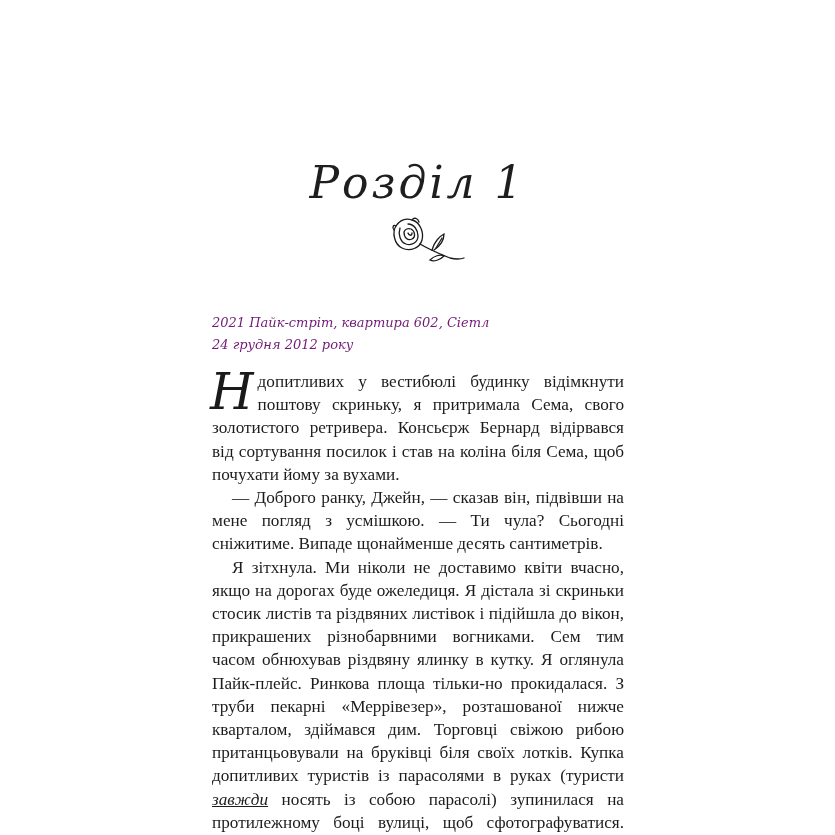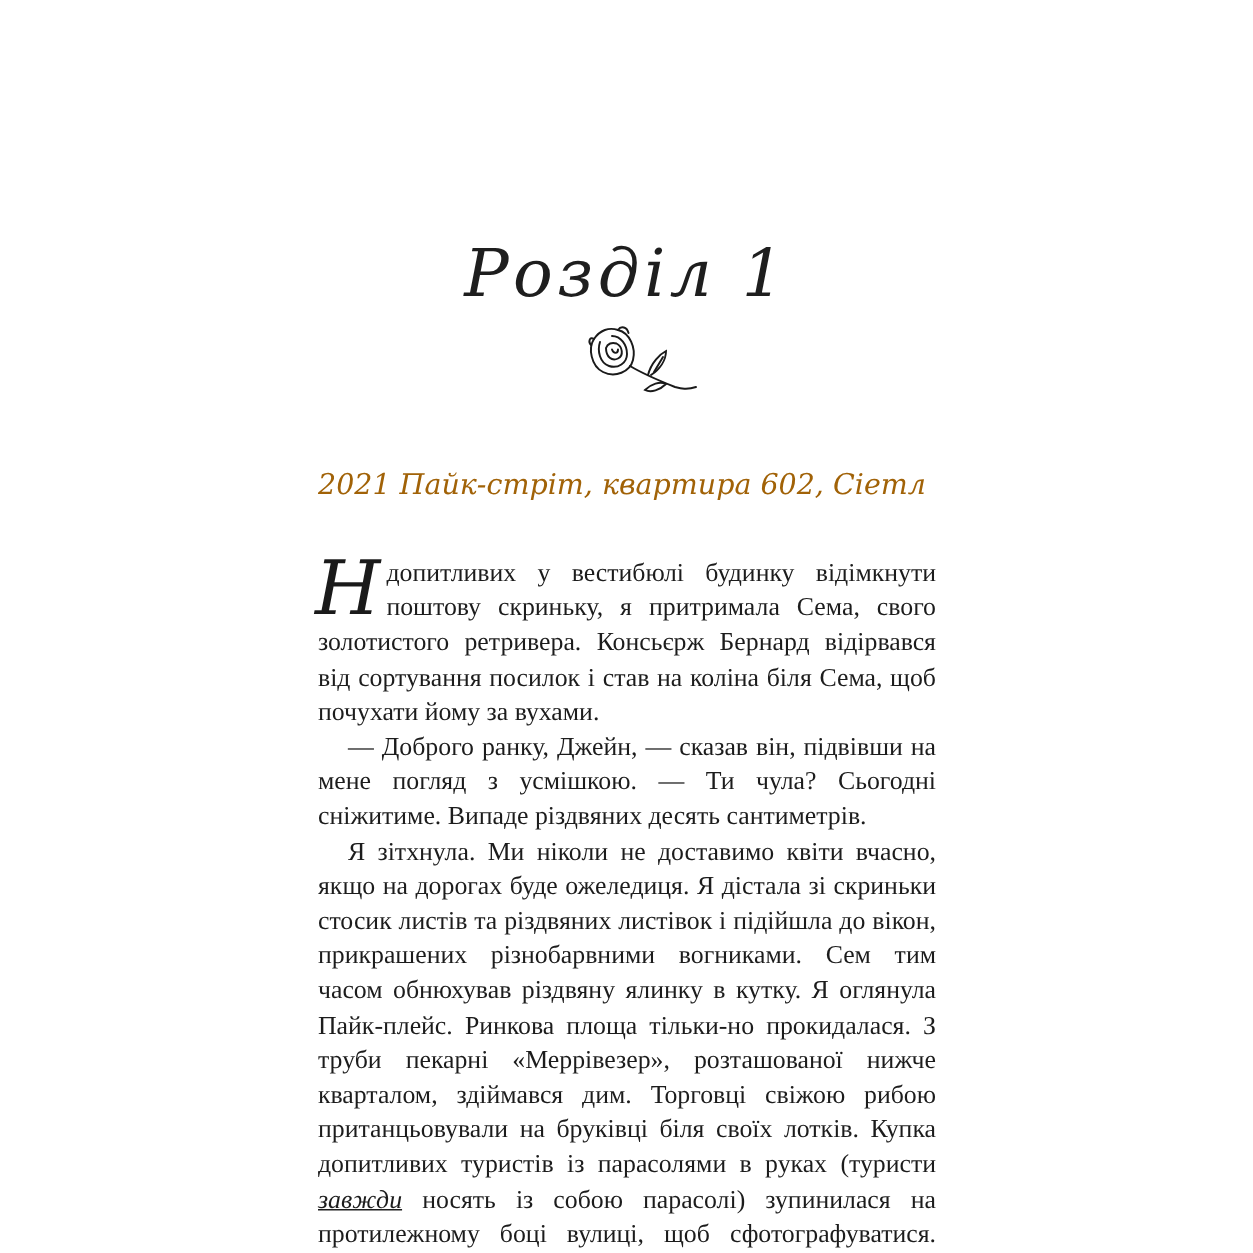--- a/index.html
+++ b/index.html
@@ -6,22 +6,22 @@
     body { width: 835px; height: 835px; position: relative; overflow: hidden; color: #1a1a1a; }
     .page { position: absolute; left: 0; top: 0; width: 835px; height: 597px; background: #ffffff; }
     .chapter-title {
       position: absolute; left: 0; top: 128px; width: 835px; text-align: center;
       font-family: "DejaVu Serif", serif; font-style: italic; font-size: 44px;
       letter-spacing: 3px; color: #1e1e1e; font-weight: normal;
     }
     .rose { position: absolute; left: 388px; top: 214px; width: 88px; height: 50px; }
     .location {
       position: absolute; left: 212px; top: 312px; width: 420px;
-      font-family: "DejaVu Serif", serif; font-style: italic; font-size: 19px;
-      line-height: 22px; color: #a16207;
+      font-family: "DejaVu Serif", serif; font-style: italic; font-size: 13px;
+      line-height: 22px; color: #701a75;
     }
     .body-text {
       position: absolute; left: 212px; top: 370px; width: 412px;
       font-family: "Liberation Serif", serif; font-size: 17.2px; line-height: 23.2px;
       color: #1c1c1c; text-align: justify;
     }
     .para { margin: 0; text-indent: 20px; }
     .para.first { text-indent: 0; }
     .dropcap {
       float: left; font-family: "DejaVu Serif", serif; font-style: italic;
@@ -44,22 +44,23 @@
     <path d="M24 6 C26 3, 30 4, 31 8"></path>
     <path d="M8 12 C5 10, 4 14, 6 16"></path>
     <path d="M32 30 C42 36, 52 40, 62 44 C66 45, 70 46, 76 44"></path>
     <path d="M44 36 C46 28, 52 22, 56 20 C56 26, 52 32, 46 36"></path>
     <path d="M48 34 L54 24"></path>
     <path d="M56 42 C52 46, 46 48, 42 46 C46 42, 52 40, 56 42 Z"></path>
   </svg>
 
   <div class="location">
     <div>2021 Пайк-стріт, квартира 602, Сіетл</div>
+    <div>24 грудня 2012 року</div>
   </div>
 
   <div class="body-text">
     <p class="para first"><span class="dropcap">Н</span><span>допитливих у вестибюлі будинку відімкнути поштову скриньку, я притримала Сема, свого золотистого ретривера. Консьєрж Бернард відірвався від сортування посилок і став на коліна біля Сема, щоб почухати йому за вухами.</span></p>
-    <p class="para">— Доброго ранку, Джейн, — сказав він, підвівши на мене погляд з усмішкою. — Ти чула? Сьогодні сніжитиме. Випаде різдвяних десять сантиметрів.</p>
+    <p class="para">— Доброго ранку, Джейн, — сказав він, підвівши на мене погляд з усмішкою. — Ти чула? Сьогодні сніжитиме. Випаде щонайменше десять сантиметрів.</p>
     <p class="para"><span>Я зітхнула. Ми ніколи не доставимо квіти вчасно, якщо на дорогах буде ожеледиця. Я дістала зі скриньки стосик листів та різдвяних листівок і підійшла до вікон, прикрашених різнобарвними вогниками. Сем тим часом обнюхував різдвяну ялинку в кутку. Я оглянула Пайк-плейс. Ринкова площа тільки-но прокидалася. З труби пекарні «Меррівезер», розташованої нижче кварталом, здіймався дим. Торговці свіжою рибою пританцьовували на бруківці біля своїх лотків. Купка допитливих туристів із парасолями в руках (туристи </span><em>завжди</em><span> носять із собою парасолі) зупинилася на протилежному боці вулиці, щоб сфотографуватися. Вони злякали мартина, який сидів на дорожньому знаку. Птах із роздратованим криком полетів геть.</span></p>
 
   </div>
 
 </div>
 
 </body></html>

